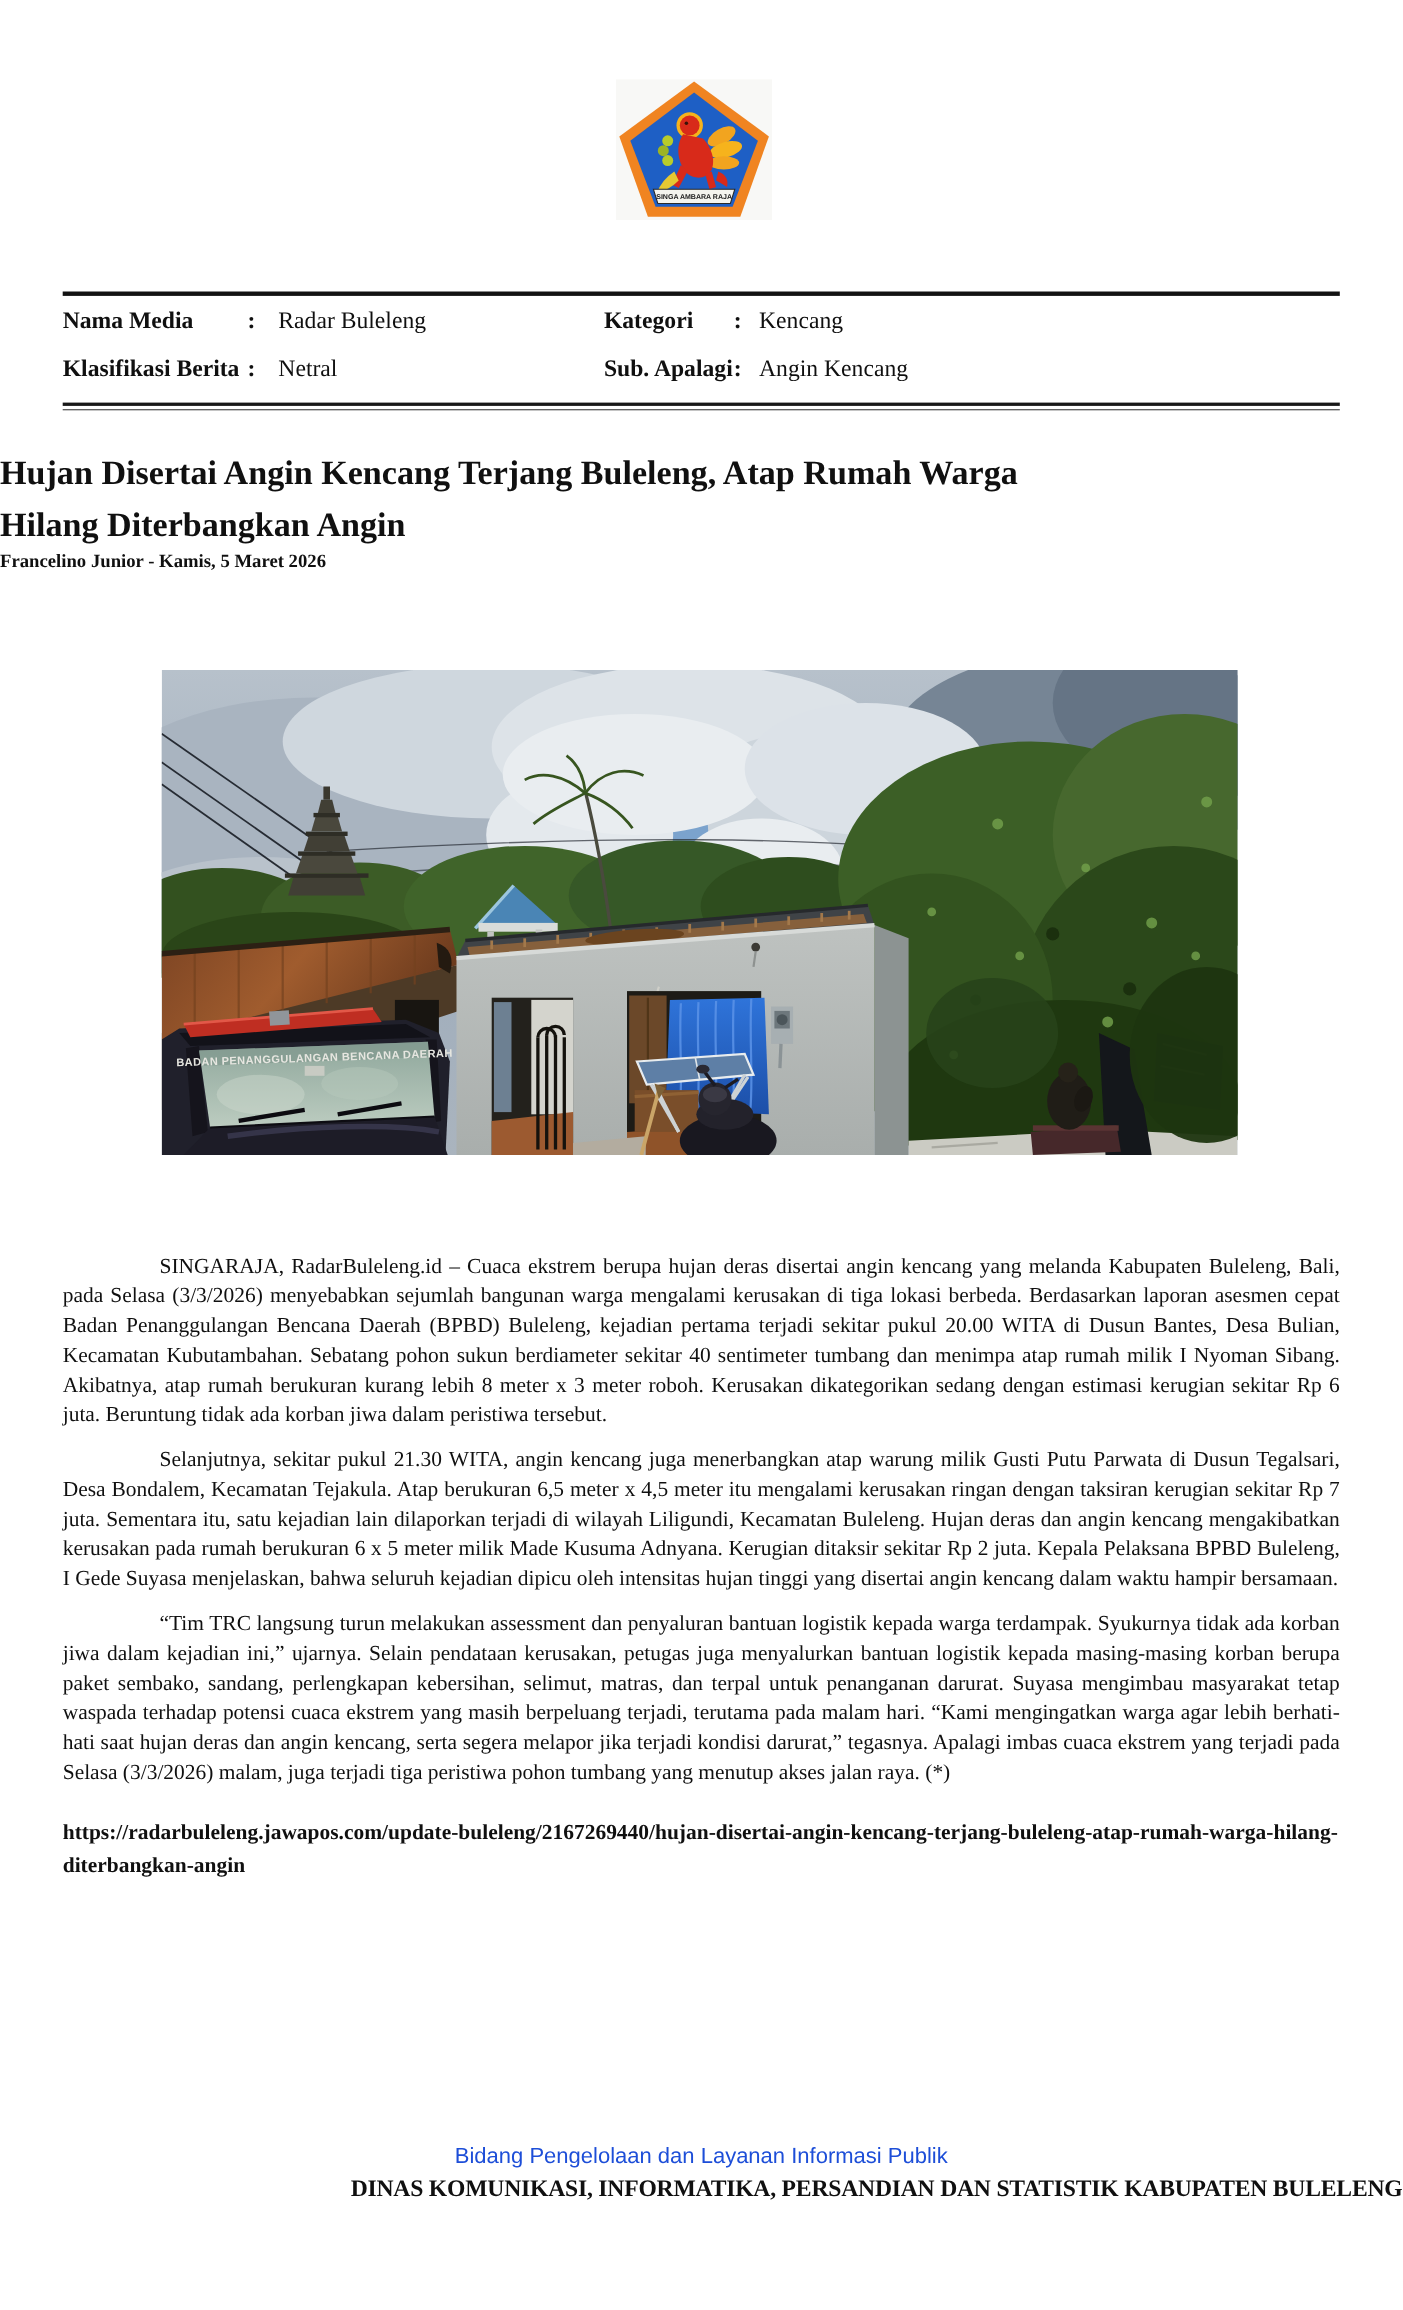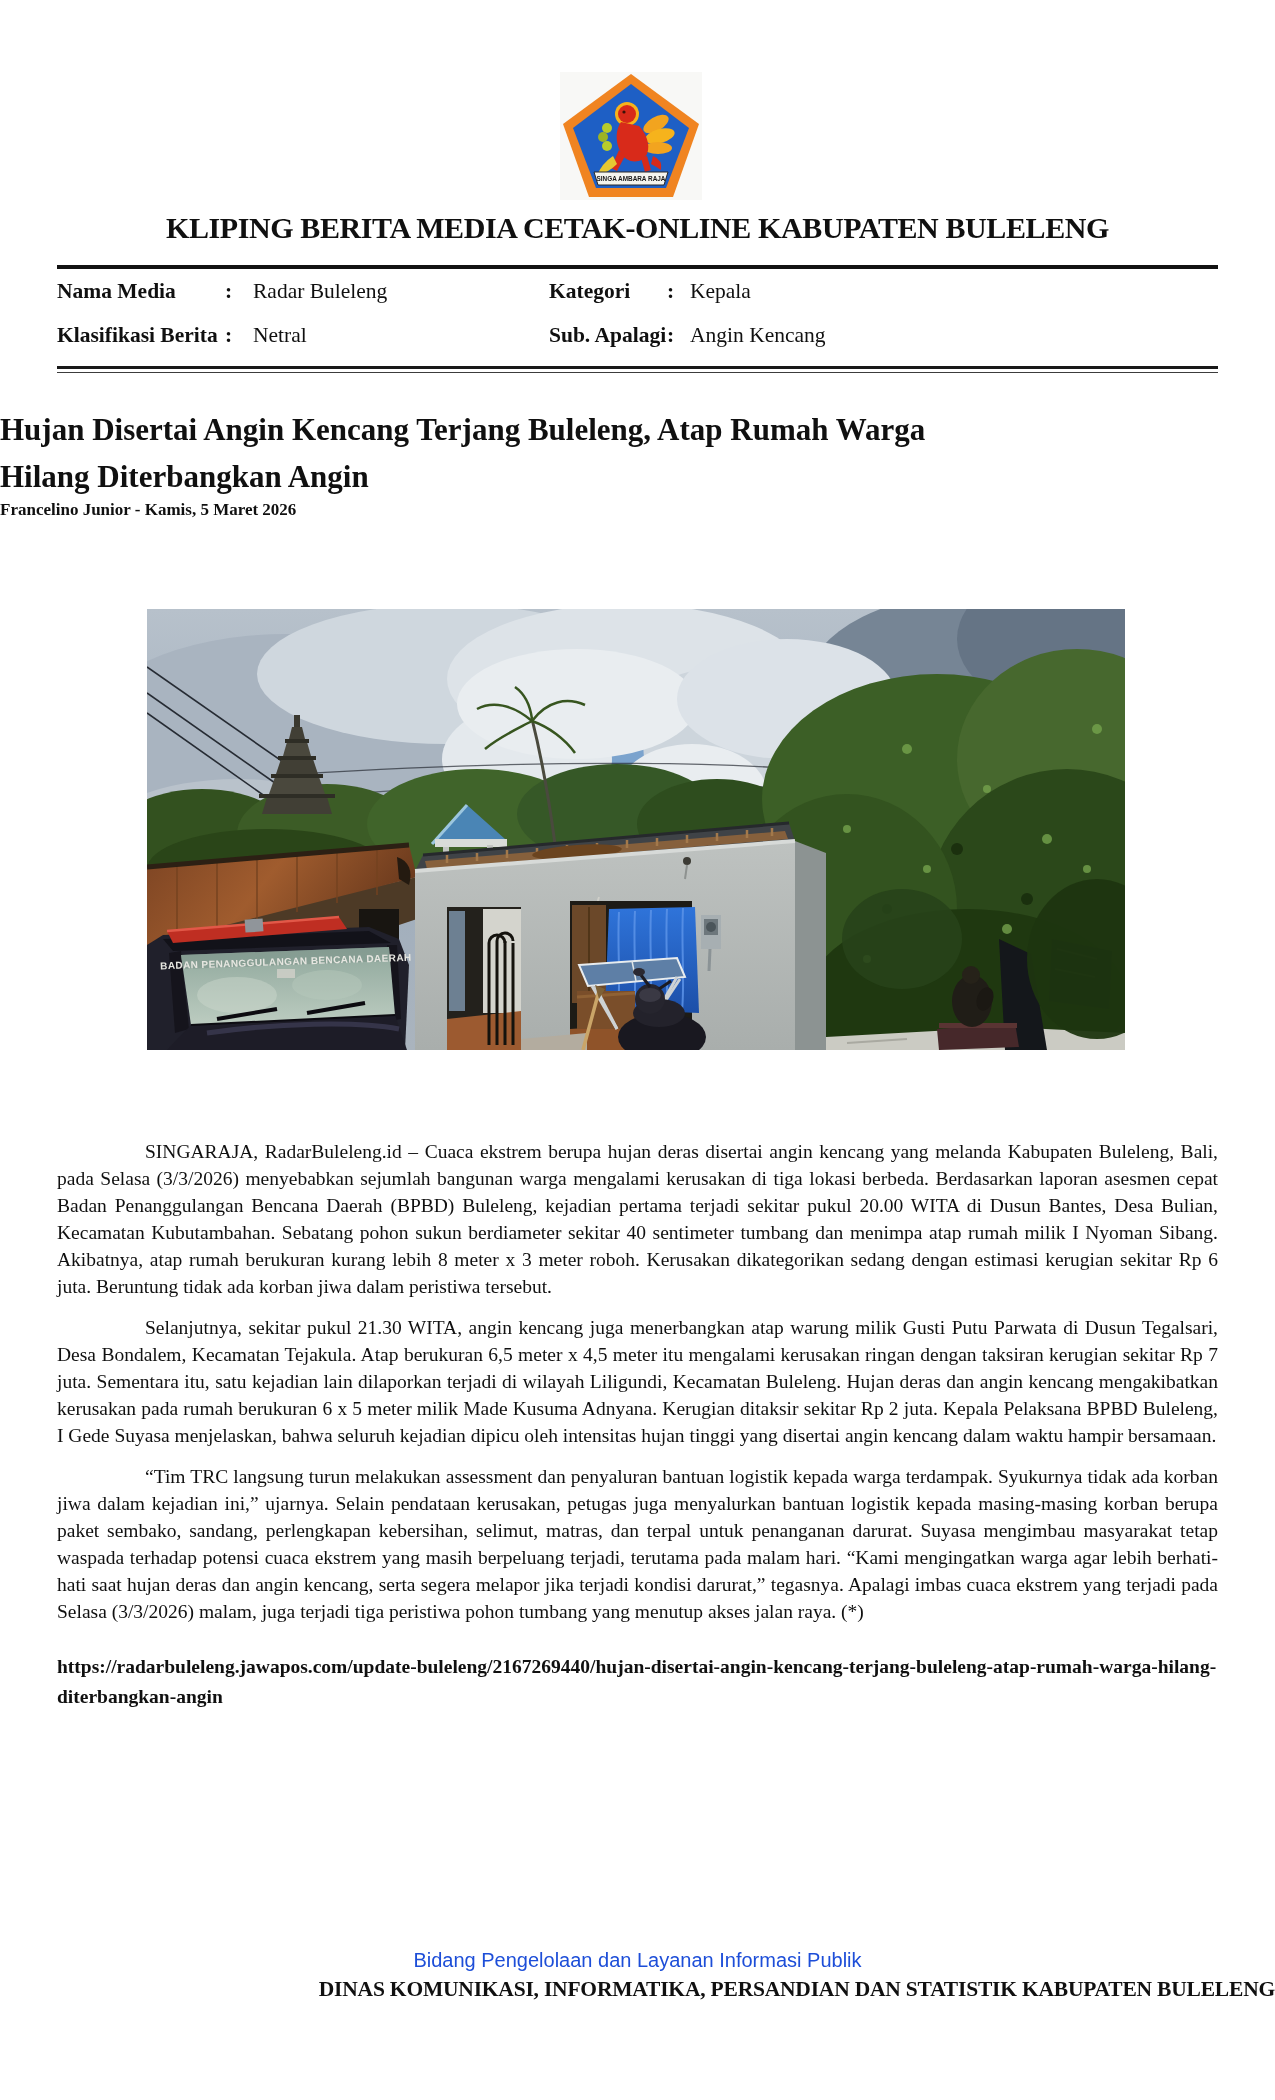--- a/index.html
+++ b/index.html
@@ -65,31 +65,30 @@
       <circle cx="43" cy="65" r="5" fill="#9cb424"></circle>
       <circle cx="47" cy="74" r="5" fill="#b8cc2a"></circle>
       <path d="M53,84 Q41,92 37,104 Q49,100 57,92 Z" fill="#e6c832"></path>
     </g>
     <g>
       <path d="M34,100 L108,100 L104,113 L38,113 Z" fill="#f4f4ee" stroke="#2a2a2a" stroke-width="1"></path>
       <text x="71" y="109" text-anchor="middle" font-family="Liberation Sans, sans-serif" font-size="6.4" font-weight="bold" fill="#1a1a1a">SINGA AMBARA RAJA</text>
     </g>
   </svg>
 
-  <div class="header-title">KLIPING BERITA MEDIA CETAK-ONLINE KABUPATEN BULELENG</div>
 
   <div class="rule-top"></div>
 
   <div class="meta">
     <span class="lbl r1 c-l0">Nama Media</span>
     <span class="lbl r1 c-l1">:</span>
     <span class="r1 c-l2">Radar Buleleng</span>
     <span class="lbl r1 c-r0">Kategori</span>
     <span class="lbl r1 c-r1">:</span>
-    <span class="r1 c-r2">Kepala</span>
+    <span class="r1 c-r2">Kencang</span>
 
     <span class="lbl r2 c-l0">Klasifikasi Berita</span>
     <span class="lbl r2 c-l1">:</span>
     <span class="r2 c-l2">Netral</span>
     <span class="lbl r2 c-r0">Sub. Apalagi</span>
     <span class="lbl r2 c-r1">:</span>
     <span class="r2 c-r2">Angin Kencang</span>
   </div>
 
   <div class="meta-b1"></div>

